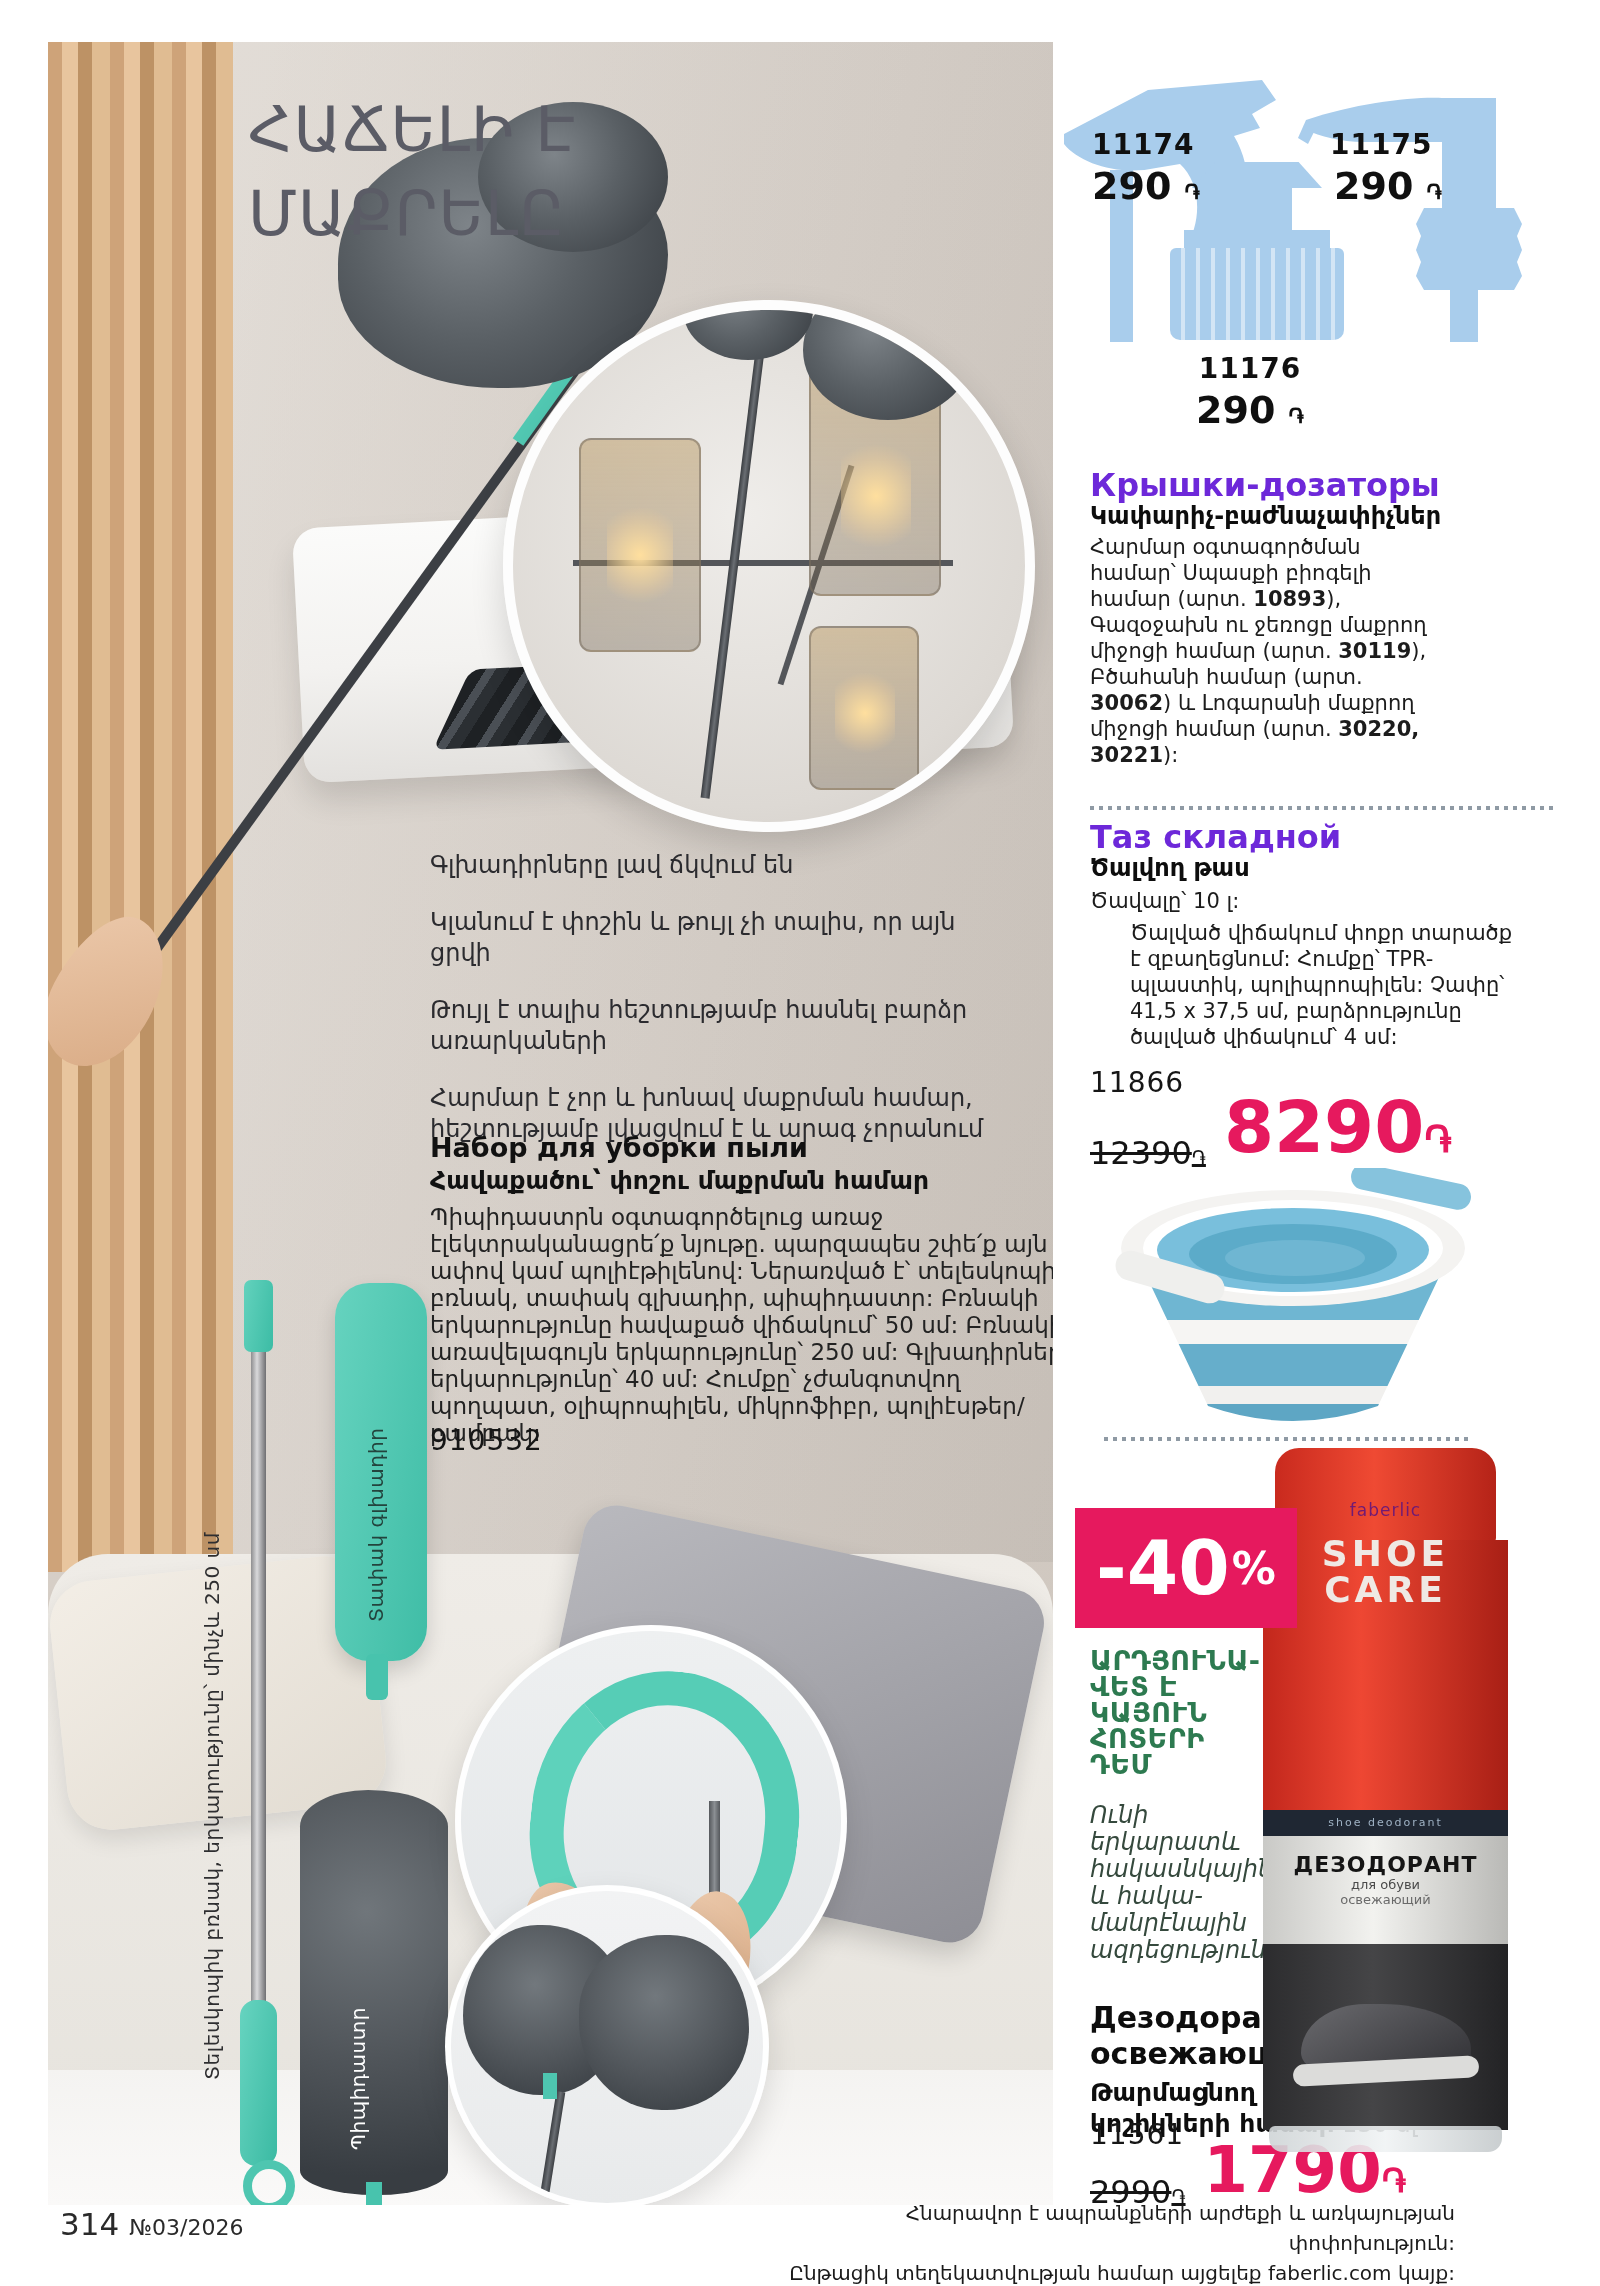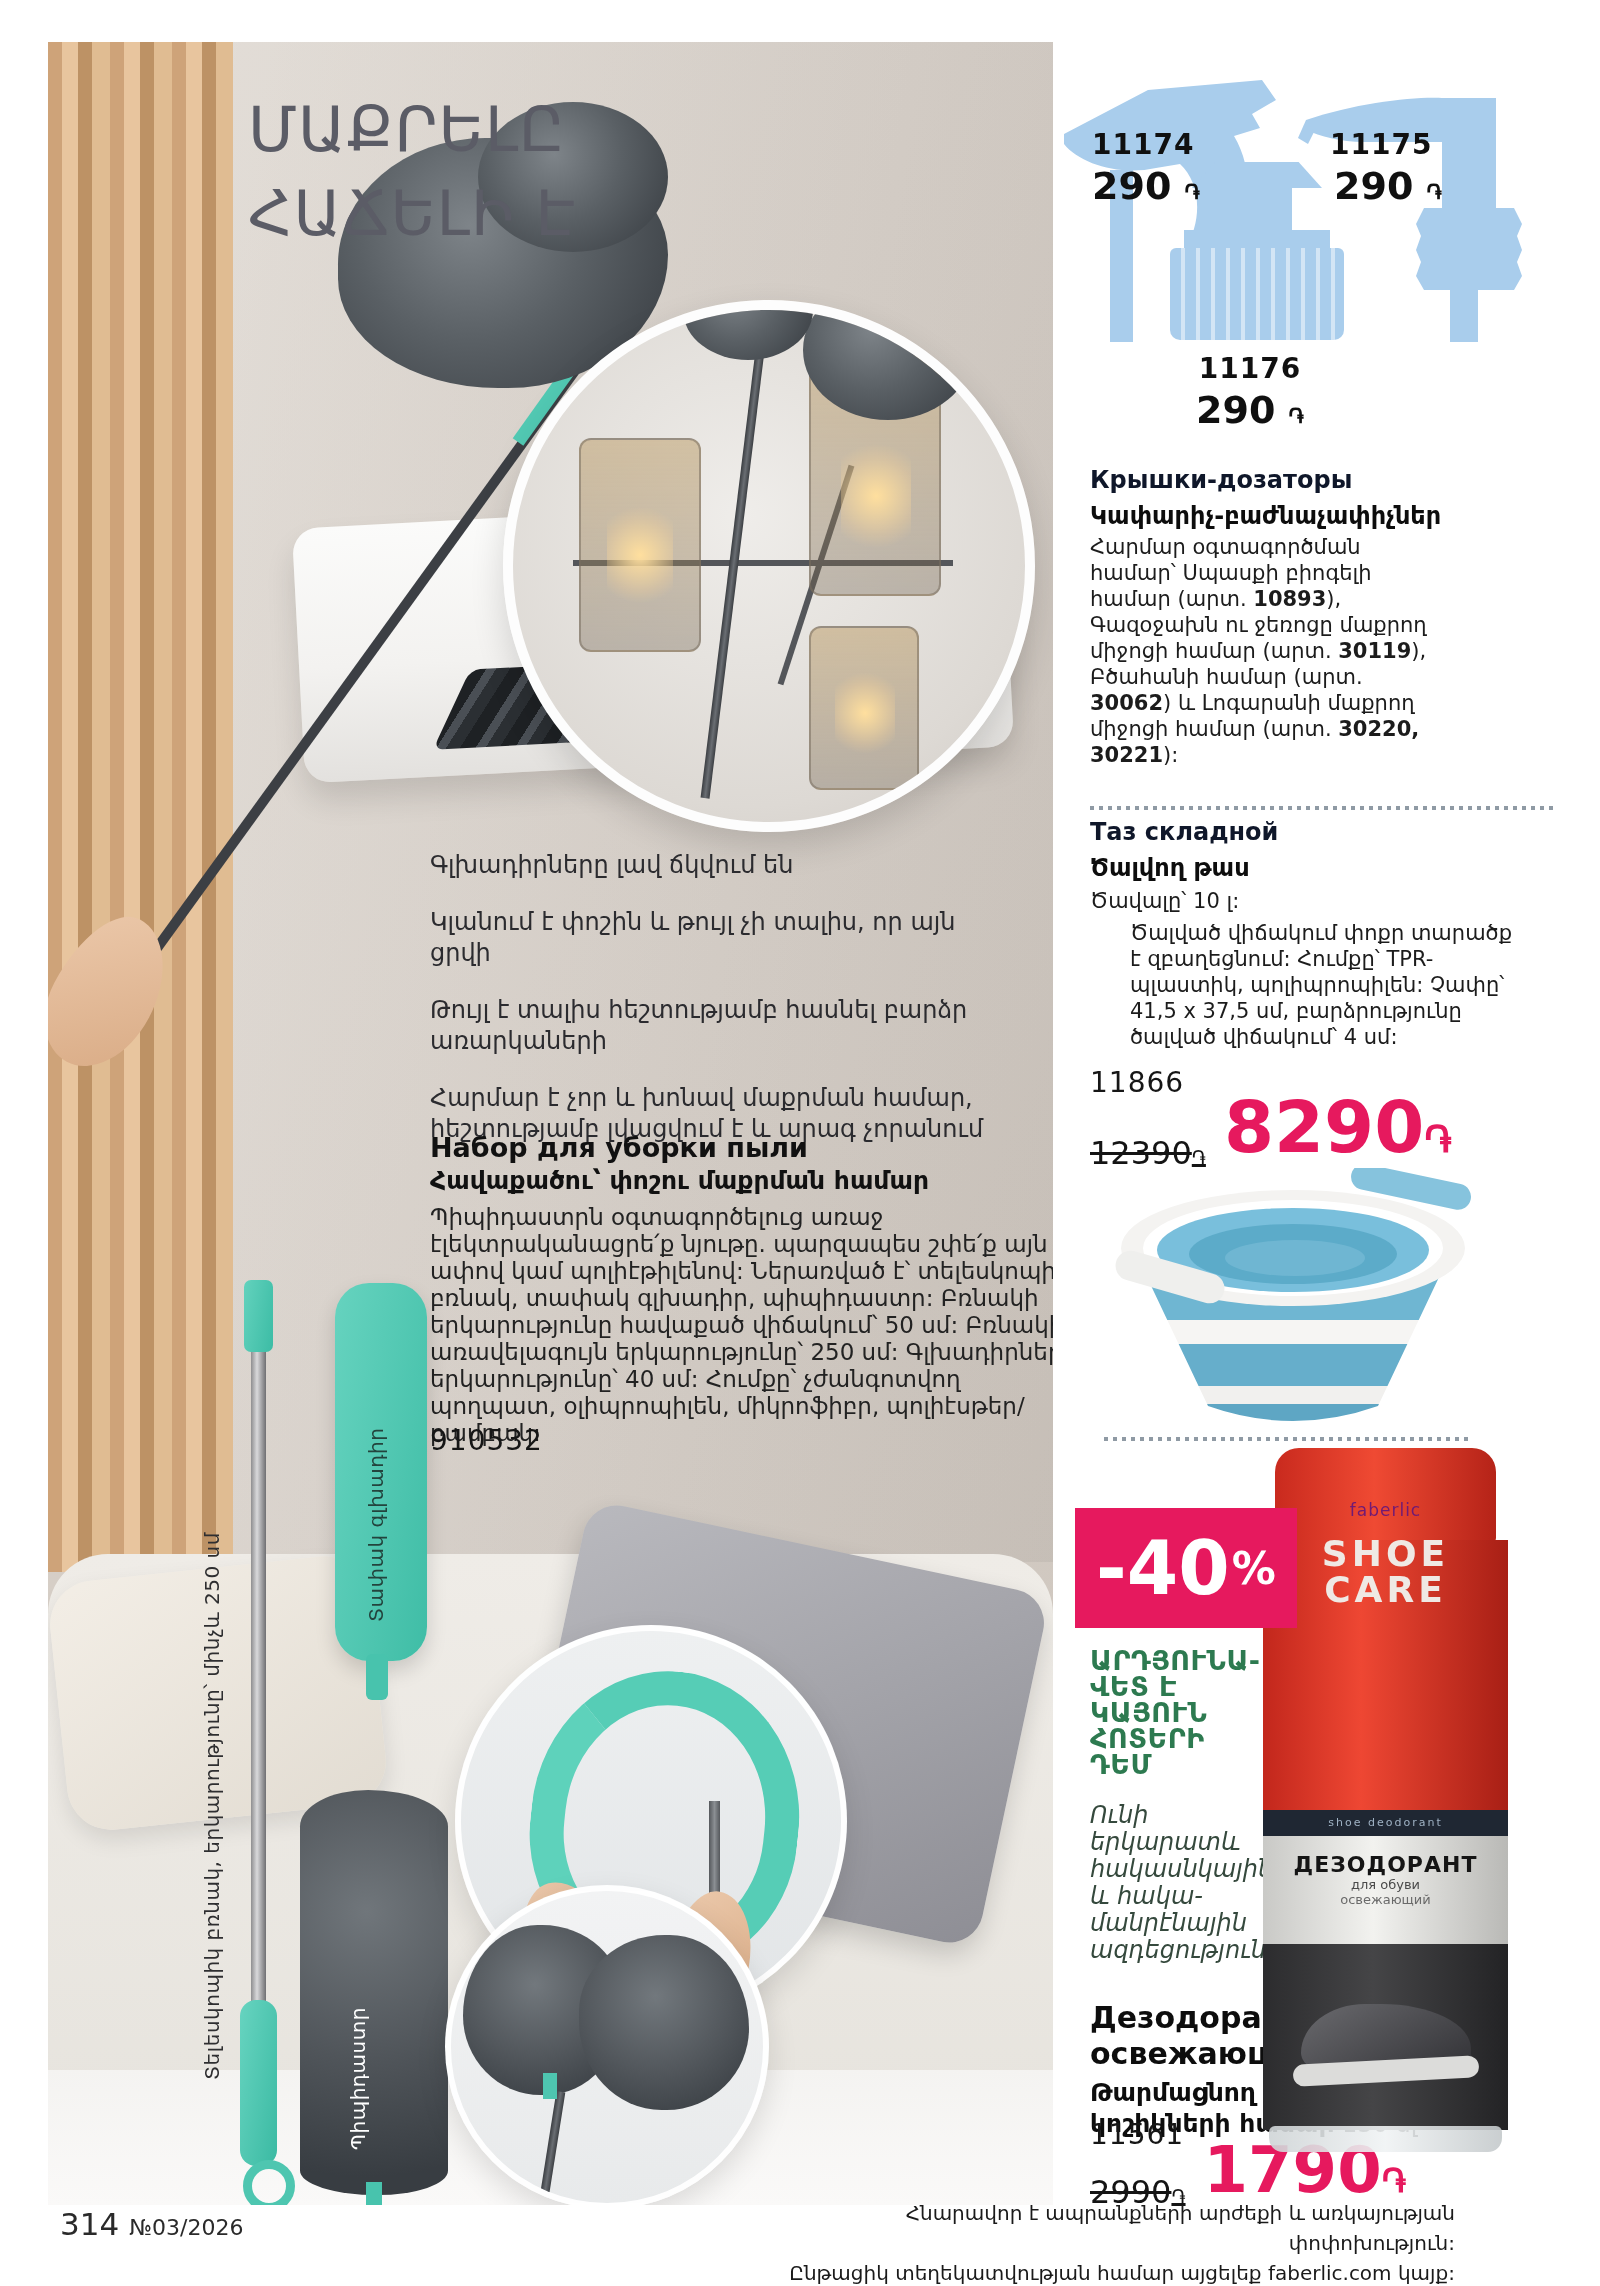--- a/index.html
+++ b/index.html
@@ -90,21 +90,21 @@
   .icon-art{font-size:28px;font-weight:700;color:#101010;letter-spacing:1px;}
   .icon-price{font-size:38px;font-weight:800;color:#101010;}
   .icon-price .dram{font-size:55%;font-weight:700;}
   .cap-flare{left:30px;top:0;width:130px;height:26px;background:#a9cdec;
       clip-path:polygon(0 100%,18% 0,82% 0,100% 100%);}
   .cap-plug{left:60px;top:16px;width:70px;height:58px;background:#a9cdec;}
   .cap-flange{left:22px;top:68px;width:146px;height:18px;background:#a9cdec;}
   .cap-skirt{left:8px;top:86px;width:174px;height:92px;border-radius:6px 6px 10px 10px;
       background:repeating-linear-gradient(90deg,#a9cdec 0 11px,#d3e5f5 11px 15px);}
 
-  .h-ru{font-size:24px;font-weight:700;color:#0f172a;}
+  .h-ru{font-size:32px;font-weight:700;color:#6d28d9;}
   .h-hy{font-size:24px;font-weight:700;color:#0d0d0d;}
   .rc-body{font-size:21px;line-height:26px;color:#1c1c1c;}
   .dotted{height:4px;background:repeating-linear-gradient(90deg,#8f9aa4 0 4px,transparent 4px 9px);}
   .np72{font-size:72px;line-height:66px;}
 
   .badge{left:1075px;top:1508px;width:222px;height:120px;background:#e6195e;color:#fff;
       display:flex;align-items:center;justify-content:center;font-weight:800;font-size:74px;z-index:6;}
   .badge .pct{font-size:44px;font-weight:700;margin-left:2px;}
   .claim{left:1090px;top:1648px;font-size:27px;line-height:26px;font-weight:800;color:#2d7a50;letter-spacing:.5px;}
   .descit{left:1090px;top:1802px;font-size:24px;line-height:27px;font-style:italic;color:#35493d;}
@@ -180,22 +180,22 @@
       </div>
       <div class="abs glass" style="left:296px;top:316px;width:106px;height:160px;">
         <div class="abs glow" style="left:24px;top:40px;width:60px;height:90px;"></div>
       </div>
       <div class="abs pole-seg" style="left:218px;top:-10px;width:9px;height:500px;transform:rotate(7deg);"></div>
       <div class="abs fluff" style="left:290px;top:-30px;width:170px;height:140px;border-radius:50%;"></div>
       <div class="abs fluff" style="left:170px;top:-50px;width:130px;height:100px;border-radius:50%;"></div>
     </div>
 
     <div class="abs photo-title">
+      <div>ՀԱՃԵԼԻ Է</div>
       <div>ՄԱՔՐԵԼԸ</div>
-      <div>ՀԱՃԵԼԻ Է</div>
     </div>
 
     <div class="abs sofa">
       <div class="abs pillow-cream"></div>
       <div class="abs pillow-gray"></div>
     </div>
     <div class="abs floor"></div>
 
     <div class="abs bullets">
       <p>Գլխադիրները լավ ճկվում են</p>

